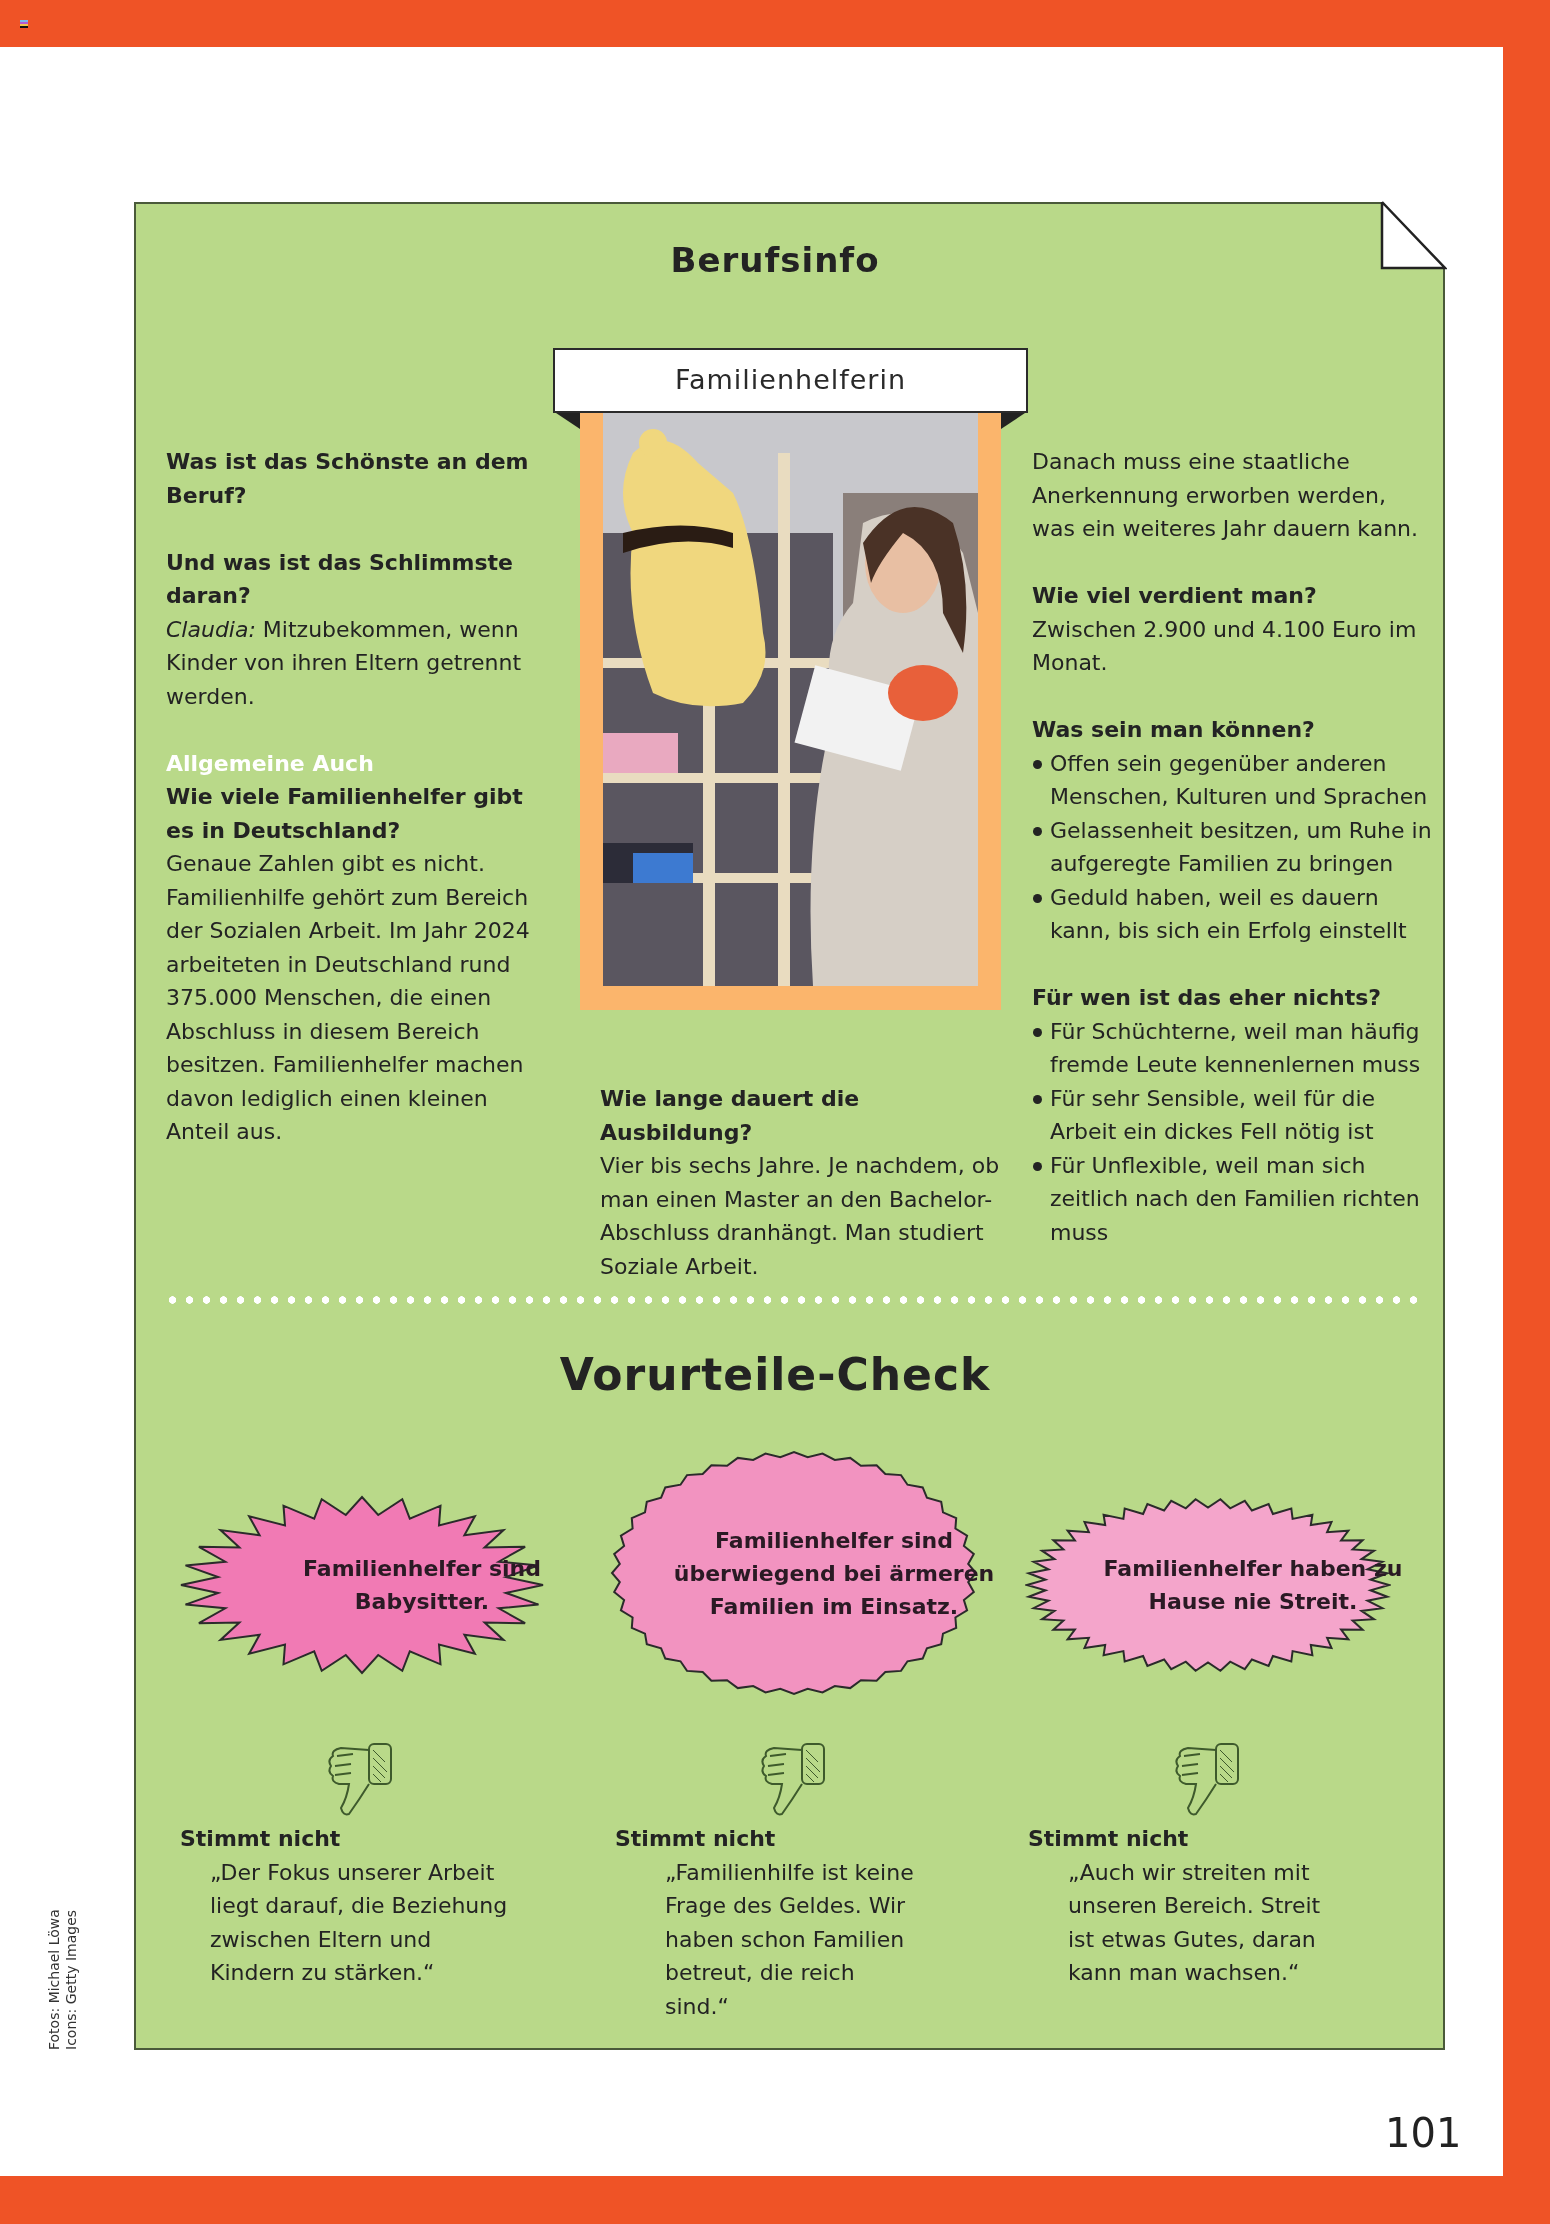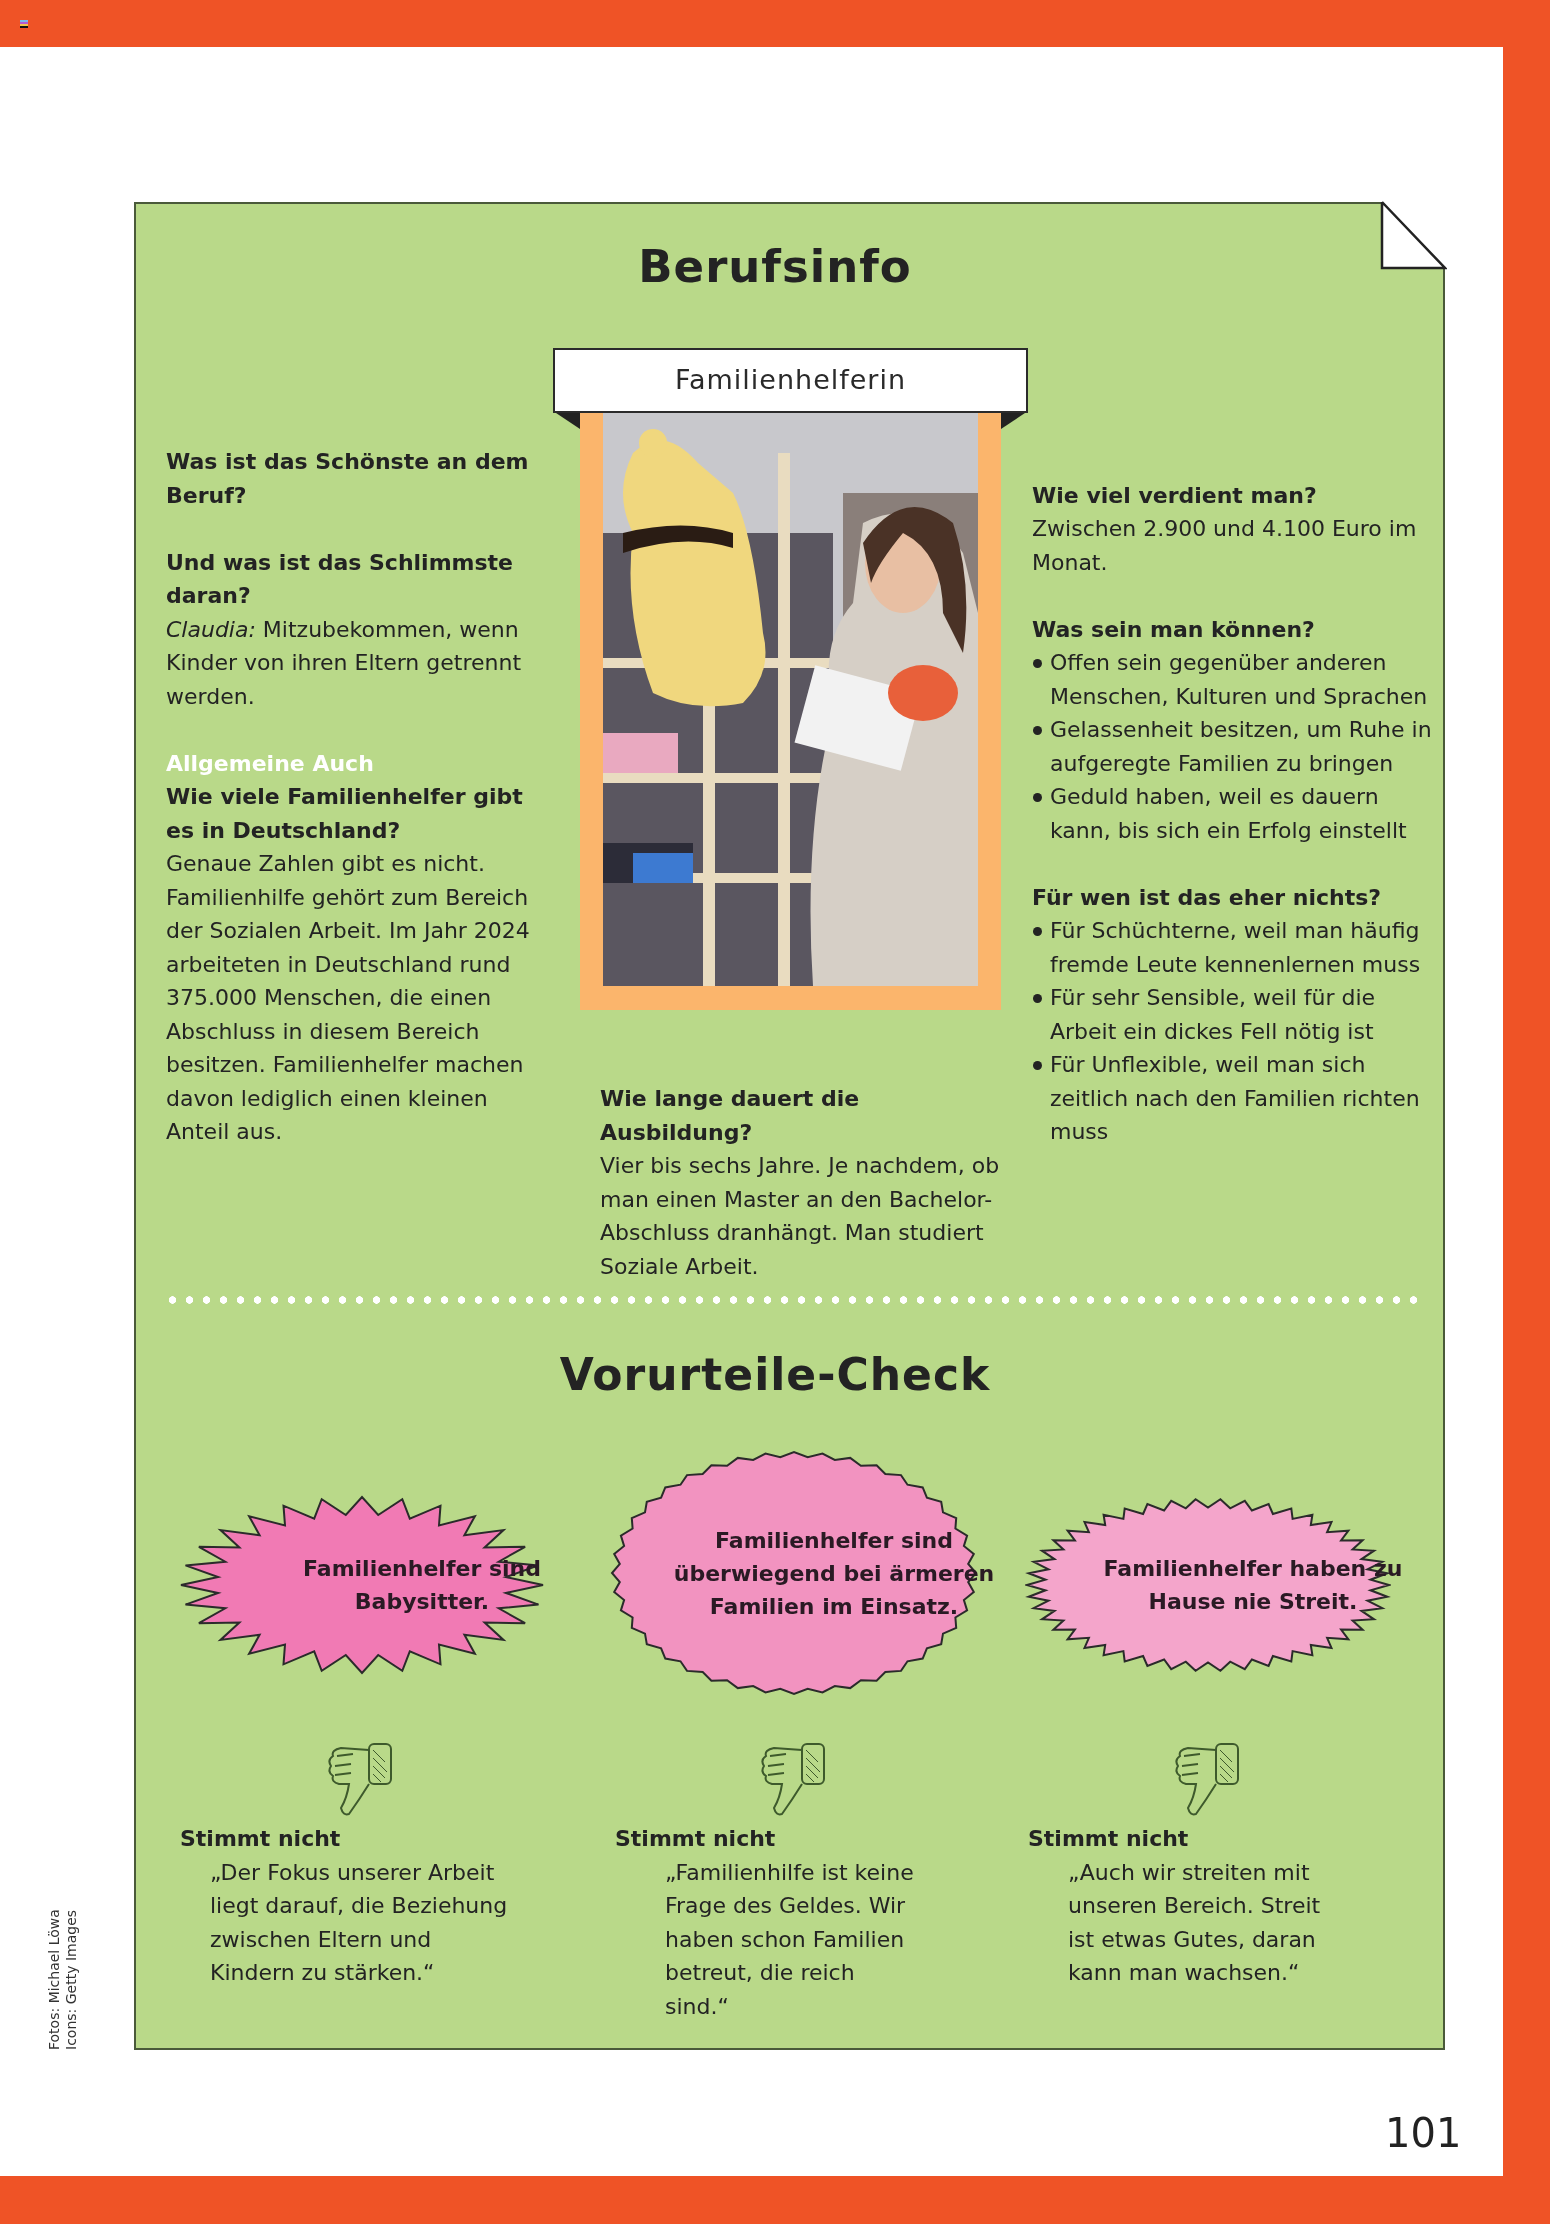--- a/index.html
+++ b/index.html
@@ -4,21 +4,21 @@
 <style>
   html,body{margin:0;padding:0;}
   body{width:1550px;height:2224px;position:relative;overflow:hidden;background:#ef5326;font-family:"DejaVu Sans","Liberation Sans",sans-serif;color:#232323;}
   .topbar{position:absolute;left:0;top:0;width:1550px;height:47px;background:#ef5326;}
   .topicon{position:absolute;left:20px;top:20px;width:8px;height:8px;display:flex;flex-direction:column;}
   .topicon span{flex:1;}
   .page{position:absolute;left:0;top:47px;width:1503px;height:2129px;background:#ffffff;}
   .greenbox{position:absolute;left:134px;top:202px;width:1311px;height:1848px;background:#b9d989;border:2px solid #4a5a3a;box-sizing:border-box;
     clip-path:polygon(0 0, 1248px 0, 1311px 66px, 1311px 100%, 0 100%);}
   .fold{position:absolute;left:1380px;top:200px;width:67px;height:70px;}
-  .h-title{position:absolute;left:0;width:1550px;text-align:center;font-weight:bold;font-size:45px;letter-spacing:1px;}
+  .h-title{position:absolute;left:0;width:1550px;text-align:center;font-weight:bold;font-size:34px;letter-spacing:1px;}
   .ribbon{position:absolute;left:553px;top:348px;width:475px;height:65px;background:#fff;border:2px solid #2b2b2b;box-sizing:border-box;text-align:center;font-size:27px;line-height:60px;letter-spacing:1px;color:#2a2a2a;}
   .ribtail-l{position:absolute;left:553px;top:411px;width:0;height:0;border-top:18px solid #222;border-left:27px solid transparent;}
   .ribtail-r{position:absolute;left:1001px;top:411px;width:0;height:0;border-top:18px solid #222;border-right:27px solid transparent;}
   .frame{position:absolute;left:580px;top:411px;width:421px;height:599px;background:#fbb56c;}
   .photo{position:absolute;left:603px;top:413px;width:375px;height:573px;overflow:hidden;background:linear-gradient(180deg,#cfcfd6 0%,#bdbcc4 30%,#9a9aa0 60%,#6b6870 100%);}
   .col{position:absolute;font-size:22px;line-height:33.5px;}
   .col p{margin:0;}
   .col .q{font-weight:bold;}
   .col .sub{font-weight:bold;color:#ffffff;}
   .col .it{font-style:italic;}
@@ -97,20 +97,21 @@
   <p class="q">Wie viele Familienhelfer gibt es in Deutschland?</p>
   <p>Genaue Zahlen gibt es nicht. Familienhilfe gehört zum Bereich der Sozialen Arbeit. Im Jahr 2024 arbeiteten in Deutschland rund 375.000 Menschen, die einen Abschluss in diesem Bereich besitzen. Familienhelfer machen davon lediglich einen kleinen Anteil aus.</p>
 </div>
 
 <div class="col" style="left:600px;top:1082px;width:400px;">
   <p class="q">Wie lange dauert die Ausbildung?</p>
   <p>Vier bis sechs Jahre. Je nachdem, ob man einen Master an den Bachelor-Abschluss dranhängt. Man studiert Soziale Arbeit.</p>
 </div>
 
 <div class="col" style="left:1032px;top:445px;width:400px;">
+  <p>Danach muss eine staatliche Anerkennung erworben werden, was ein weiteres Jahr dauern kann.</p>
   <div class="gap"></div>
   <p class="q">Wie viel verdient man?</p>
   <p>Zwischen 2.900 und 4.100 Euro im Monat.</p>
   <div class="gap"></div>
   <p class="q">Was sein man können?</p>
   <ul>
     <li>Offen sein gegenüber anderen Menschen, Kulturen und Sprachen</li>
     <li>Gelassenheit besitzen, um Ruhe in aufgeregte Familien zu bringen</li>
     <li>Geduld haben, weil es dauern kann, bis sich ein Erfolg einstellt</li>
   </ul>

